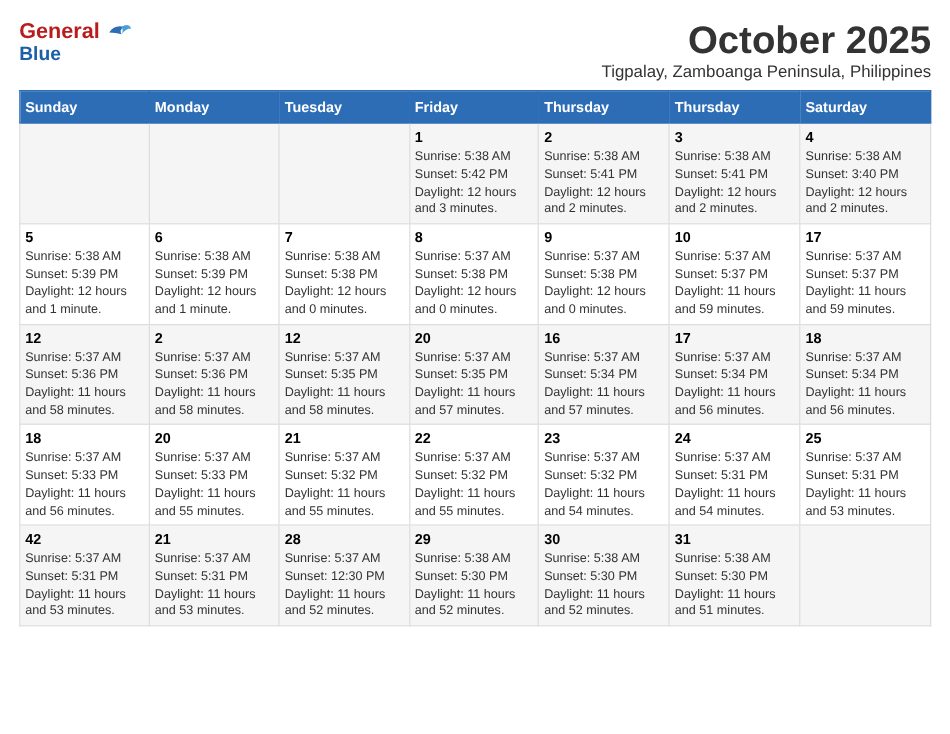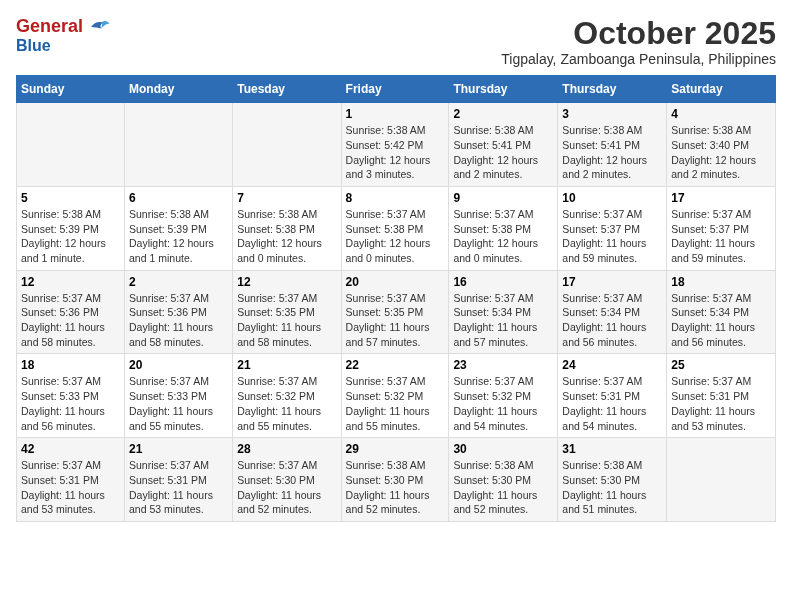--- a/index.html
+++ b/index.html
@@ -298,21 +298,21 @@
         </td>
         <td>
           <div class="day-num">21</div>
           <div class="day-info">Sunrise: 5:37 AM
 Sunset: 5:31 PM
 Daylight: 11 hours and 53 minutes.</div>
         </td>
         <td>
           <div class="day-num">28</div>
           <div class="day-info">Sunrise: 5:37 AM
-Sunset: 5:30 PM
+Sunset: 12:30 PM
 Daylight: 11 hours and 52 minutes.</div>
         </td>
         <td>
           <div class="day-num">29</div>
           <div class="day-info">Sunrise: 5:38 AM
 Sunset: 5:30 PM
 Daylight: 11 hours and 52 minutes.</div>
         </td>
         <td>
           <div class="day-num">30</div>

